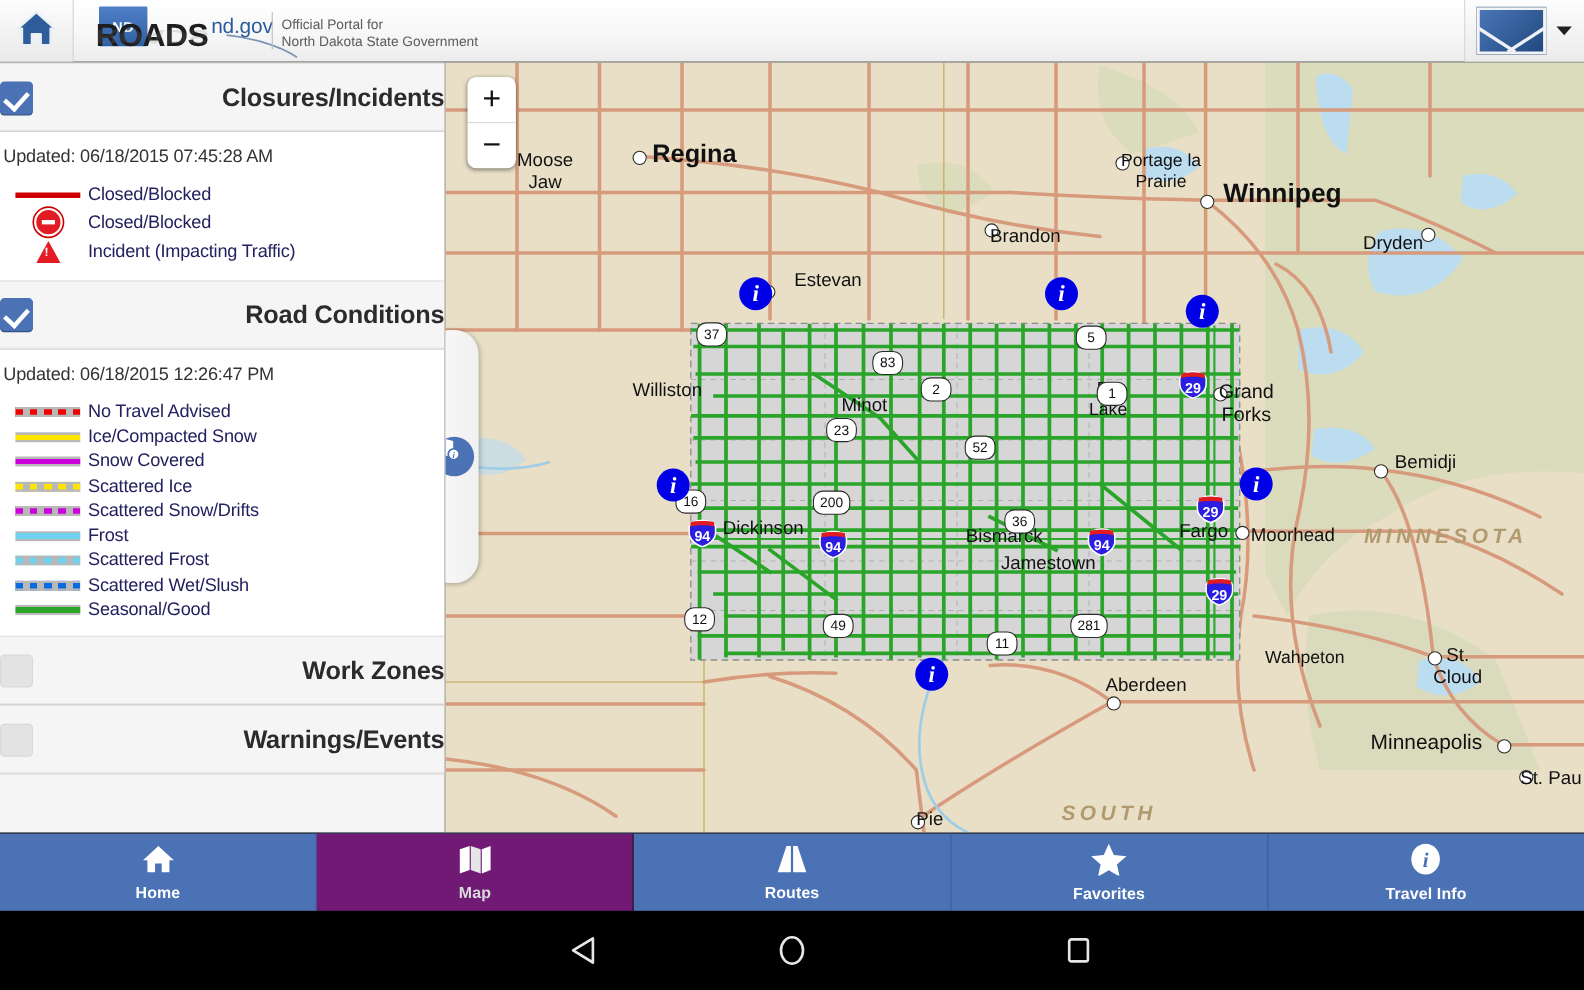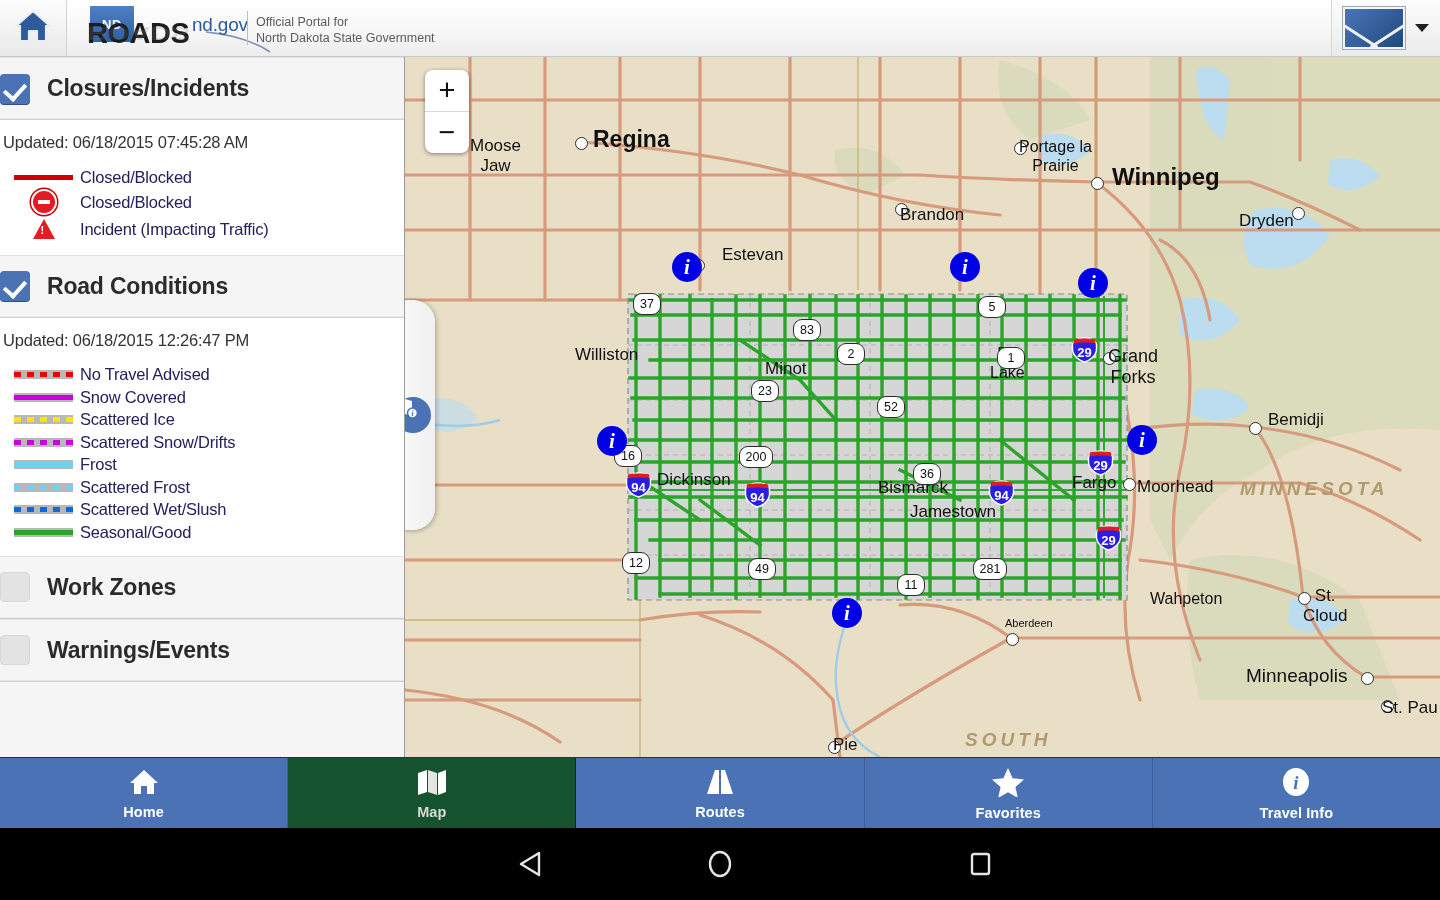--- a/index.html
+++ b/index.html
@@ -36,21 +36,21 @@
   .envelope:before{width:40px;height:2.5px;top:15px;left:-1px;transform:rotate(33deg);transform-origin:left center;}
   .envelope:after{width:40px;height:2.5px;top:15px;right:-1px;transform:rotate(-33deg);transform-origin:right center;}
   .caret{width:0;height:0;border-left:7px solid transparent;border-right:7px solid transparent;
     border-top:8px solid #1f1f1f;}
 
   
   .sidebar{position:absolute;left:0;top:57px;width:405px;height:700px;background:#f5f5f5;
     overflow:hidden;border-right:1px solid #9d9d9d;box-sizing:border-box;}
   .panel-head{background:#f5f5f5;border-top:1px solid #e0e0e0;border-bottom:1px solid #d2d2d2;
     height:63px;display:flex;align-items:center;padding-left:0;box-sizing:border-box;
-    box-shadow:inset 0 -1px 0 #e8e8e8;}
+    box-shadow:inset 0 -1px 0 #e8e8e8;justify-content:space-between;}
   .cb{width:30px;height:30px;border-radius:4px;flex:0 0 auto;position:relative;}
   .cb.on{background:#4a72b5;box-shadow:0 1px 0 #32507f;}
   .cb.on:after{content:"";position:absolute;left:8px;top:5px;width:10px;height:17px;
     border:solid #fff;border-width:0 4px 4px 0;transform:rotate(42deg);}
   .cb.off{background:#e3e3e3;border:1px solid #d8d8d8;box-sizing:border-box;}
   .panel-title{margin-left:17px;font-size:23px;font-weight:bold;color:#2b2b2b;letter-spacing:-.2px;}
   .panel-body{background:#fff;padding:13px 0 12px 0;}
   .updated{font-size:16.5px;color:#333;padding-left:3px;margin-bottom:14px;letter-spacing:-.2px;}
   .lgrow{display:flex;align-items:center;height:22.5px;padding-left:14px;}
   .sw{width:59px;height:8px;flex:0 0 auto;margin-right:7px;}
@@ -91,21 +91,21 @@
     display:flex;align-items:center;justify-content:center;font-size:12.5px;color:#111;
     font-family:"Liberation Sans",sans-serif;}
   .ishield{position:absolute;width:27px;height:26px;}
 
   
   .botnav{position:absolute;left:0;top:757px;width:1440px;height:71px;display:flex;background:#4a72b5;
     border-top:1px solid #2f2f2f;}
   .nav{flex:1 1 0;display:flex;flex-direction:column;align-items:center;justify-content:center;gap:4px;
     border-right:1px solid #3c5f9c;box-sizing:border-box;}
   .nav:last-child{border-right:none;}
-  .nav.active{background:#14532d;border-right:1px solid #1b1b1b;}
+  .nav.active{background:#701a75;border-right:1px solid #1b1b1b;}
   .nav-lbl{font-size:14.5px;color:#fff;font-weight:bold;letter-spacing:.1px;}
   .nav.active .nav-lbl{color:#d9d9d9;}
 
   
   .androidbar{position:absolute;left:0;top:828px;width:1440px;height:72px;background:#000;
     display:flex;align-items:center;}
   .abtn{position:absolute;top:0;height:72px;display:flex;align-items:center;justify-content:center;}
 </style>
 </head>
 <body>
@@ -183,20 +183,26 @@
       <div class="panel-title">Road Conditions</div>
     </div>
     <div class="panel-body">
       <div class="updated">Updated: 06/18/2015 12:26:47 PM</div>
       <div id="rc-legend">
           <div class="lgrow">
             <div class="sw-wrap">
               <div class="sw" style="height: 9px; background: repeating-linear-gradient(to right, rgb(238, 0, 0) 0px, rgb(238, 0, 0) 7px, rgb(184, 184, 184) 7px, rgb(184, 184, 184) 13px); box-shadow: rgb(184, 184, 184) 0px 2px 0px inset, rgb(184, 184, 184) 0px -2px 0px inset;"></div>
             </div>
             <div class="lgtxt">No Travel Advised</div>
+          </div>
+          <div class="lgrow">
+            <div class="sw-wrap">
+              <div class="sw" style="height: 9px; background: linear-gradient(rgb(184, 184, 184) 0px, rgb(184, 184, 184) 2px, rgb(255, 228, 0) 2px, rgb(255, 228, 0) 7px, rgb(184, 184, 184) 7px, rgb(184, 184, 184) 9px);"></div>
+            </div>
+            <div class="lgtxt">Ice/Compacted Snow</div>
           </div>
           <div class="lgrow">
             <div class="sw-wrap">
               <div class="sw" style="height: 9px; background: linear-gradient(rgb(184, 184, 184) 0px, rgb(184, 184, 184) 2px, rgb(204, 0, 221) 2px, rgb(204, 0, 221) 7px, rgb(184, 184, 184) 7px, rgb(184, 184, 184) 9px);"></div>
             </div>
             <div class="lgtxt">Snow Covered</div>
           </div>
           <div class="lgrow">
             <div class="sw-wrap">
               <div class="sw" style="height: 9px; background: repeating-linear-gradient(to right, rgb(255, 228, 0) 0px, rgb(255, 228, 0) 7px, rgb(184, 184, 184) 7px, rgb(184, 184, 184) 13px); box-shadow: rgb(184, 184, 184) 0px 2px 0px inset, rgb(184, 184, 184) 0px -2px 0px inset;"></div>
@@ -438,21 +444,21 @@
         <div class="city-dot" style="left: 844px; top: 365px;"></div>
         <div class="city-lbl" style="font-size: 17px; font-weight: normal; line-height: 20px; text-align: center; left: 863px; top: 353px;">Bemidji</div>
         <div class="city-dot" style="left: 718px; top: 421px;"></div>
         <div class="city-lbl" style="font-size: 17px; font-weight: normal; line-height: 20px; text-align: center; left: 732px; top: 420px;">Moorhead</div>
         <div class="city-lbl" style="font-size: 17px; font-weight: normal; line-height: 20px; text-align: center; left: 252px; top: 413px;">Dickinson</div>
         <div class="city-lbl" style="font-size: 17px; font-weight: normal; line-height: 20px; text-align: center; left: 457px; top: 421px; margin-left: 16px;">Bismarck</div>
         <div class="city-lbl" style="font-size: 17px; font-weight: normal; line-height: 20px; text-align: center; left: 667px; top: 416px;">Fargo</div>
         <div class="city-lbl" style="font-size: 17px; font-weight: normal; line-height: 20px; text-align: center; left: 505px; top: 445px;">Jamestown</div>
         <div class="city-lbl" style="font-size: 16px; font-weight: normal; line-height: 19px; text-align: center; left: 745px; top: 484px; margin-top: 48px;">Wahpeton</div>
         <div class="city-dot" style="left: 601px; top: 576px;"></div>
-        <div class="city-lbl" style="font-size: 11px; font-weight: normal; line-height: 20px; text-align: center; left: 600px; top: 556px;">Aberdeen</div>
+        <div class="city-lbl" style="font-size: 17px; font-weight: normal; line-height: 20px; text-align: center; left: 600px; top: 556px;">Aberdeen</div>
         <div class="city-dot" style="left: 893px; top: 535px;"></div>
         <div class="city-lbl" style="font-size: 17px; font-weight: normal; line-height: 20px; text-align: center; left: 898px; top: 529px;">St.<br>Cloud</div>
         <div class="city-dot" style="left: 956px; top: 615px;"></div>
         <div class="city-lbl" style="font-size: 19px; font-weight: normal; line-height: 22px; text-align: center; left: 841px; top: 608px;">Minneapolis</div>
         <div class="city-dot" style="left: 976px; top: 643px;"></div>
         <div class="city-lbl" style="font-size: 17px; font-weight: normal; line-height: 20px; text-align: center; left: 977px; top: 641px;">St. Pau</div>
         <div class="city-dot" style="left: 423px; top: 684px;"></div>
         <div class="city-lbl" style="font-size: 17px; font-weight: normal; line-height: 20px; text-align: center; left: 428px; top: 678px;">Pie</div>
         <div class="state-lbl" style="left: 835px; top: 421px;">MINNESOTA</div>
         <div class="state-lbl" style="left: 560px; top: 672px;">SOUTH</div>

